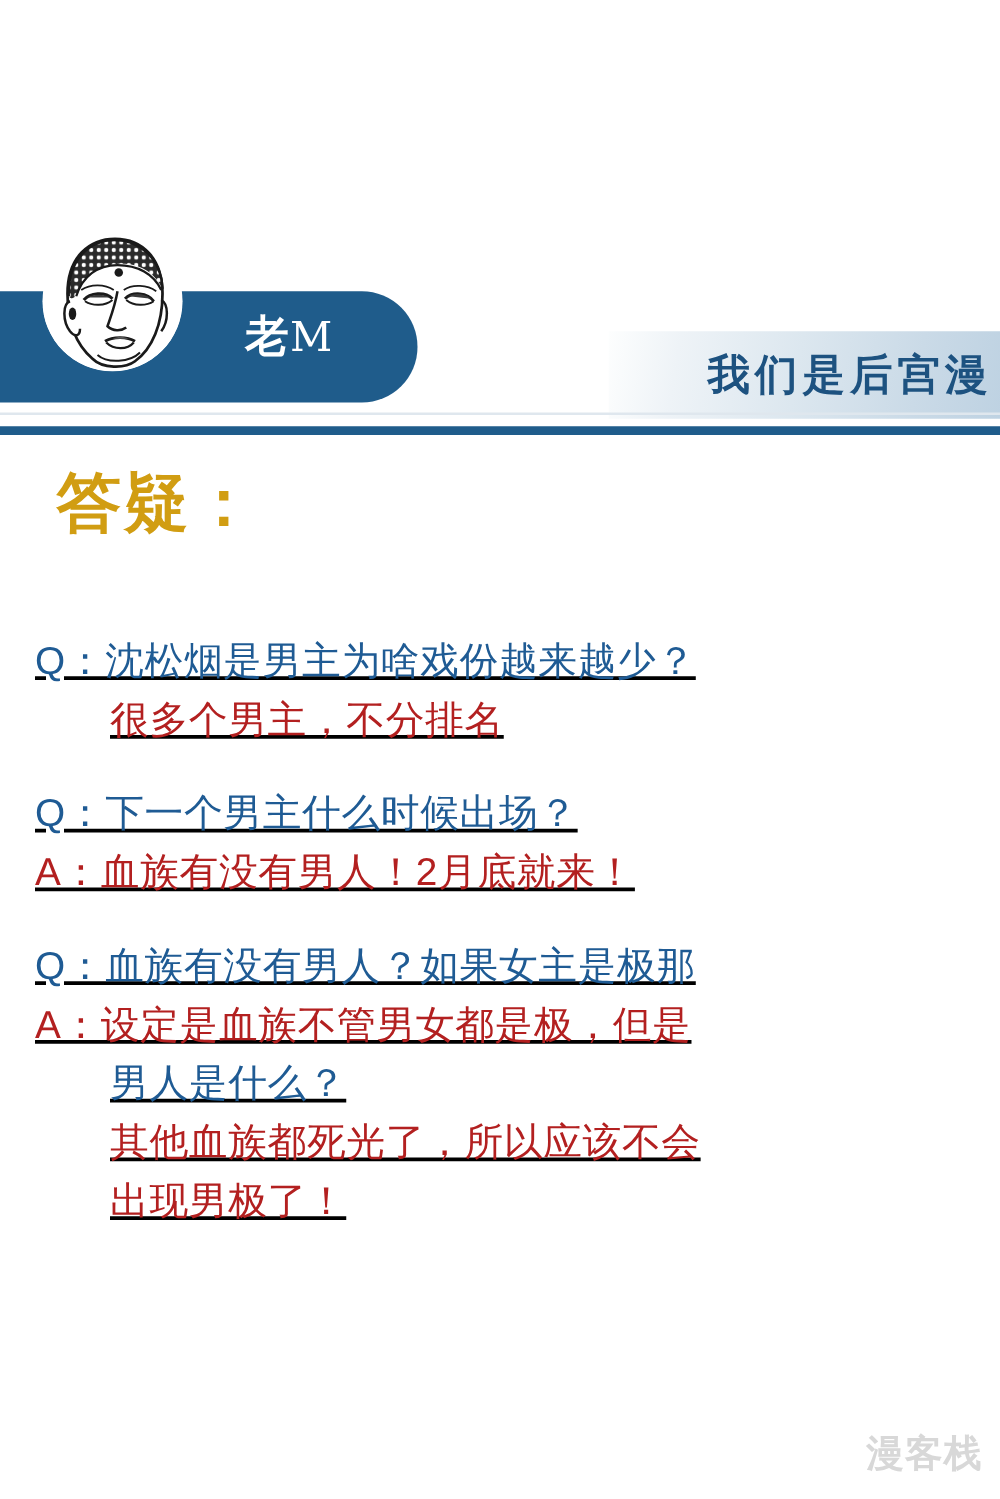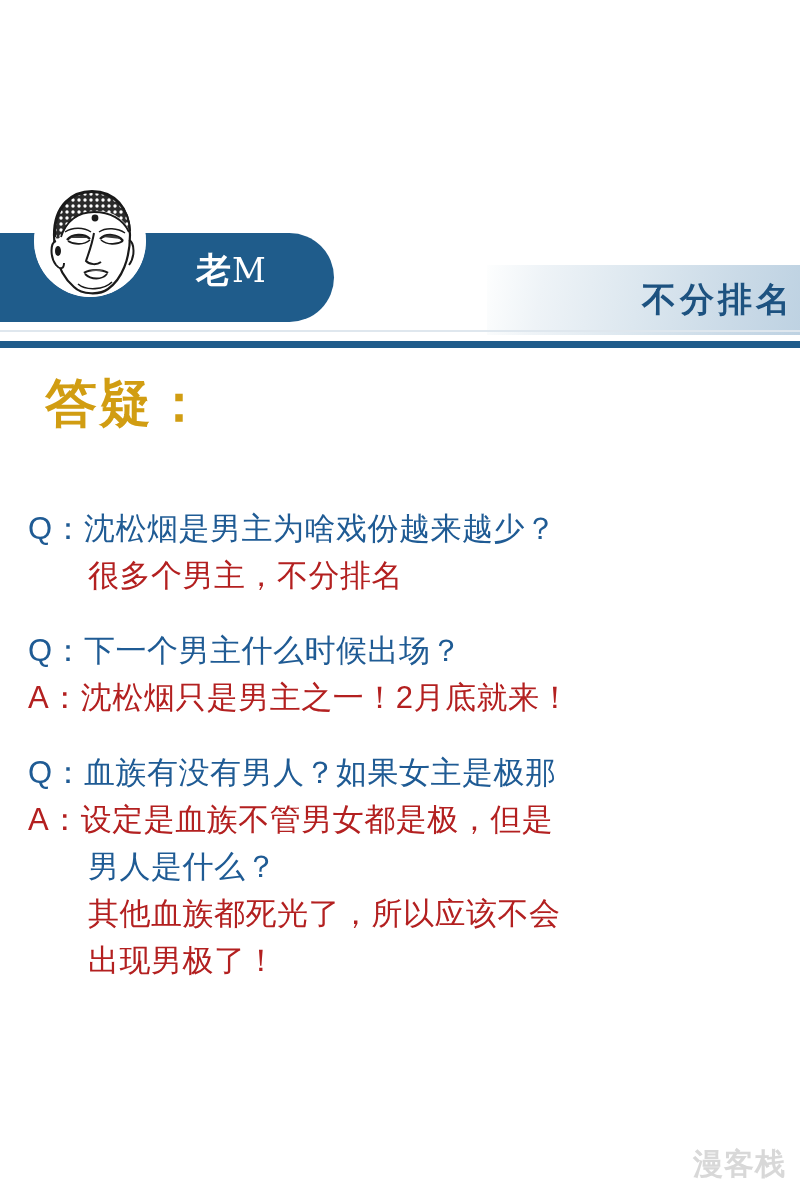--- a/index.html
+++ b/index.html
@@ -125,21 +125,21 @@
     white-space: nowrap;
   }
 
   
   .qa-body {
     position: absolute;
     left: 28px;
     top: 505px;
     width: 748px;
   }
-  .qa-block { margin-bottom: 28px; }
+  .qa-block { margin-bottom: 28px; text-decoration: underline; }
   .qa-line {
     font-size: 31px;
     line-height: 47px;
     letter-spacing: 0.5px;
     white-space: nowrap;
   }
   .qa-line.q { color: #1f5b94; }
   .qa-line.a { color: #b32020; }
   .qa-line.cont { padding-left: 60px; }
 
@@ -156,21 +156,21 @@
     white-space: nowrap;
     user-select: none;
   }
 </style>
 </head>
 <body>
 
 <div class="header-band">
 
   <div class="author-plate">
-    <span class="author-plate-text">不分排名</span>
+    <span class="author-plate-text">我们是后宫漫</span>
   </div>
 
   <div class="author-pill"></div>
 
   <div class="avatar">
     <svg width="112" height="112" viewBox="0 0 112 112" aria-hidden="true">
       <defs>
         <clipPath id="avclip">
             <circle cx="56" cy="56" r="56"></circle>
           </clipPath>
@@ -232,21 +232,21 @@
 
 <div class="qa-body">
 
   <div class="qa-block">
     <div class="qa-line q">Q：沈松烟是男主为啥戏份越来越少？</div>
     <div class="qa-line a cont">很多个男主，不分排名</div>
   </div>
 
   <div class="qa-block">
     <div class="qa-line q">Q：下一个男主什么时候出场？</div>
-    <div class="qa-line a">A：沈松烟只是男主之一！2月底就来！</div>
+    <div class="qa-line a">A：血族有没有男人！2月底就来！</div>
   </div>
 
   <div class="qa-block">
     <div class="qa-line q">Q：血族有没有男人？如果女主是极那</div>
     <div class="qa-line a">A：设定是血族不管男女都是极，但是</div>
     <div class="qa-line q cont">男人是什么？</div>
     <div class="qa-line a cont">其他血族都死光了，所以应该不会</div>
     <div class="qa-line a cont">出现男极了！</div>
   </div>
 

